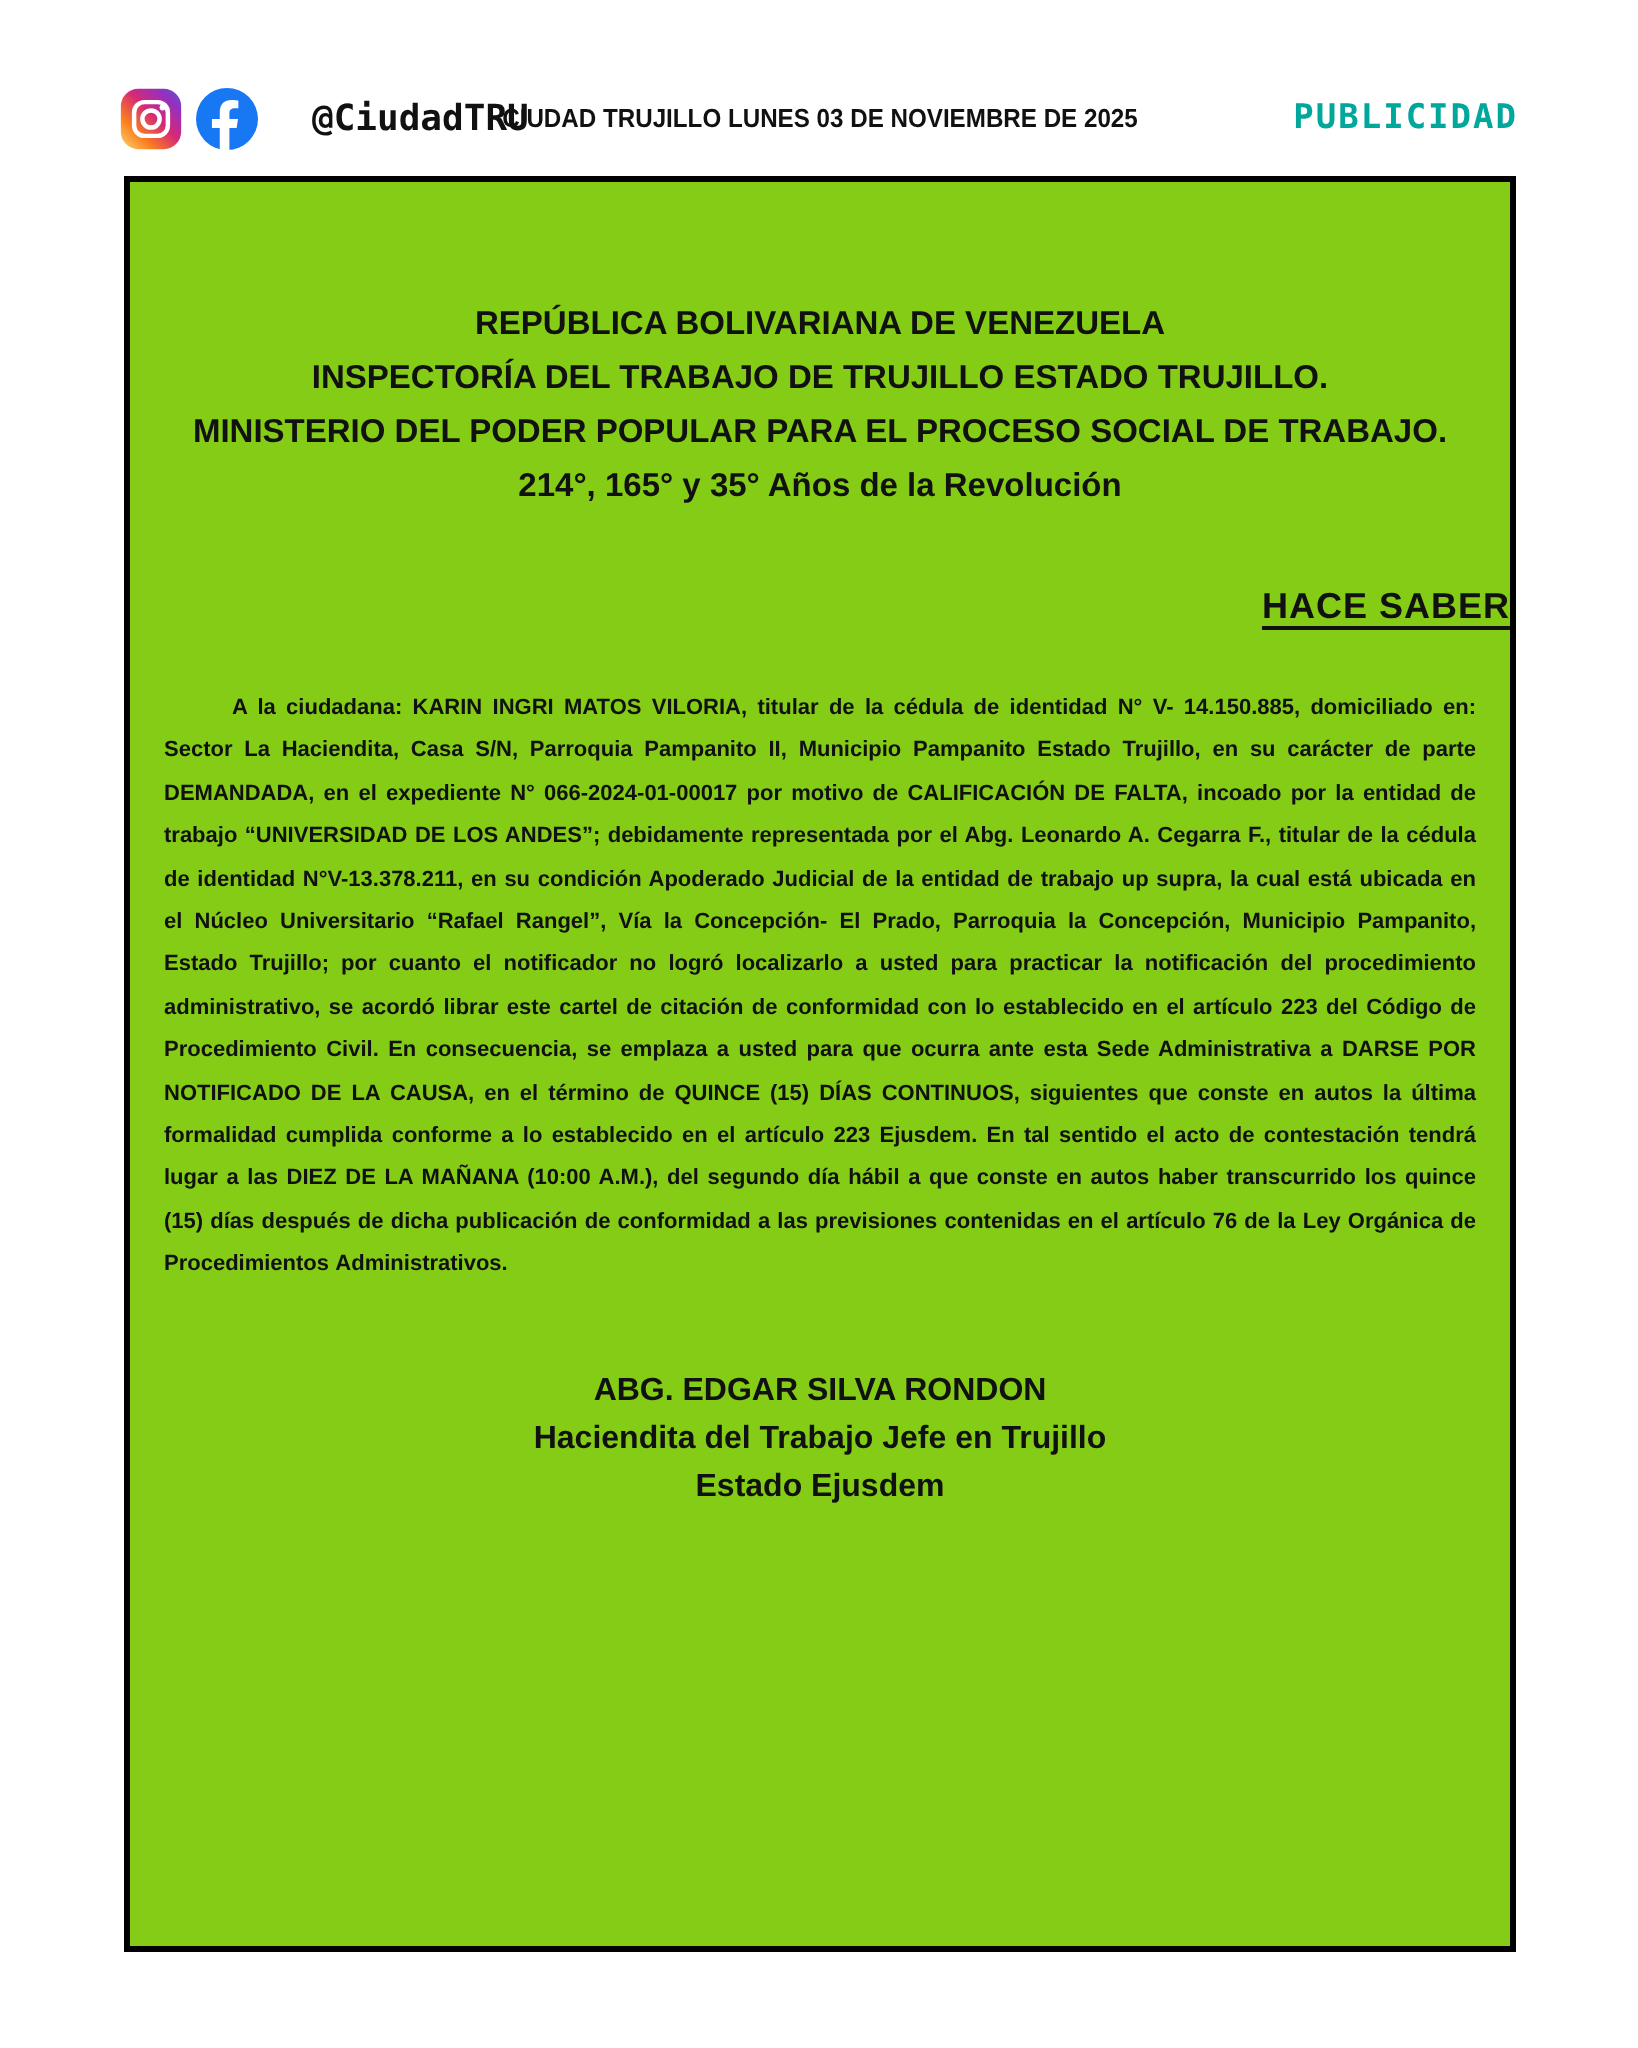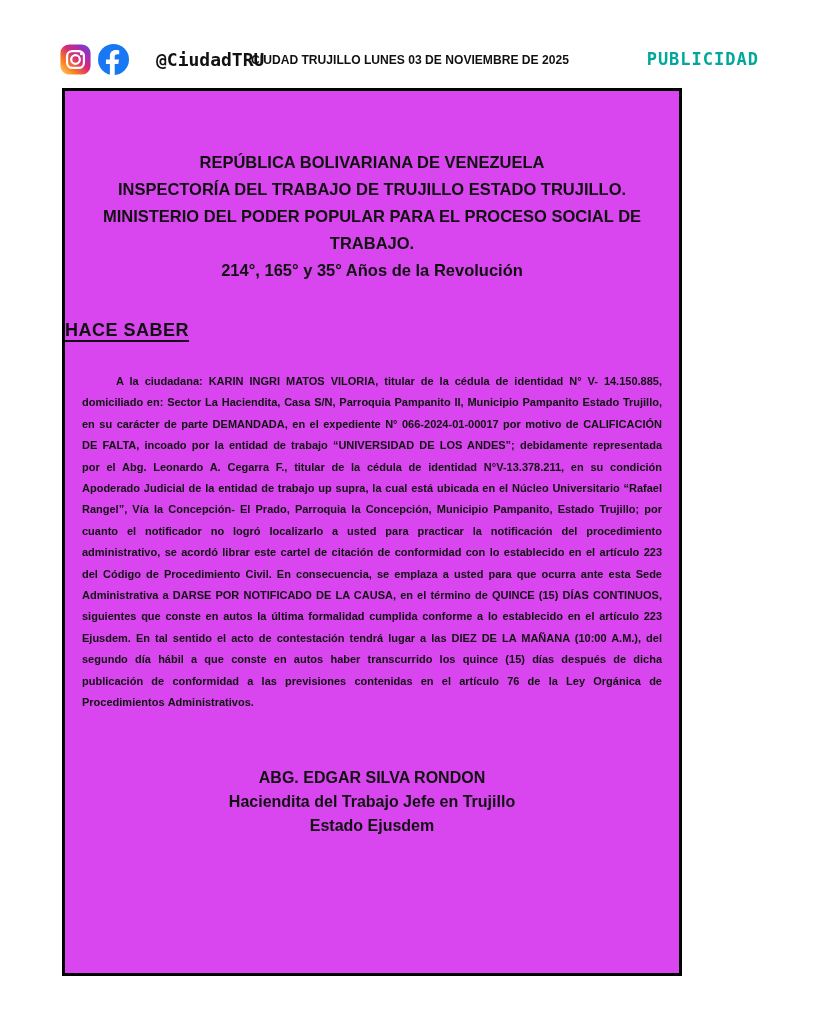--- a/index.html
+++ b/index.html
@@ -59,56 +59,56 @@
     font-size: 17px;
     letter-spacing: 1px;
     color: #00A79B;
   }
 
   
   .doc-frame {
     position: absolute;
     left: 62px;
     top: 88px;
-    width: 620px;
+    width: 696px;
     height: 888px;
     border: 3px solid #000000;
-    background: #d946ef;
+    background: #84cc16;
   }
   .title-block {
     margin-top: 58px;
     text-align: center;
     font-weight: 700;
     font-size: 16.5px;
     line-height: 27px;
     color: #111111;
   }
   .hace-saber {
     margin-top: 36px;
-    text-align: left;
+    text-align: right;
     font-weight: 700;
     font-size: 18px;
     letter-spacing: 0.5px;
     text-decoration: underline;
     text-underline-offset: 4px;
     text-decoration-thickness: 2px;
     color: #111111;
   }
   .body-text {
     margin: 30px 17px 0 17px;
     text-align: justify;
     font-weight: 700;
     font-size: 11px;
     line-height: 21.4px;
     text-indent: 34px;
     color: #111111;
     word-spacing: 0.5px;
   }
   .signature-block {
-    margin-top: 52px;
+    margin-top: 40px;
     text-align: center;
     font-weight: 700;
     font-size: 16px;
     line-height: 24px;
     color: #111111;
   }
 </style>
 </head>
 <body>
 

